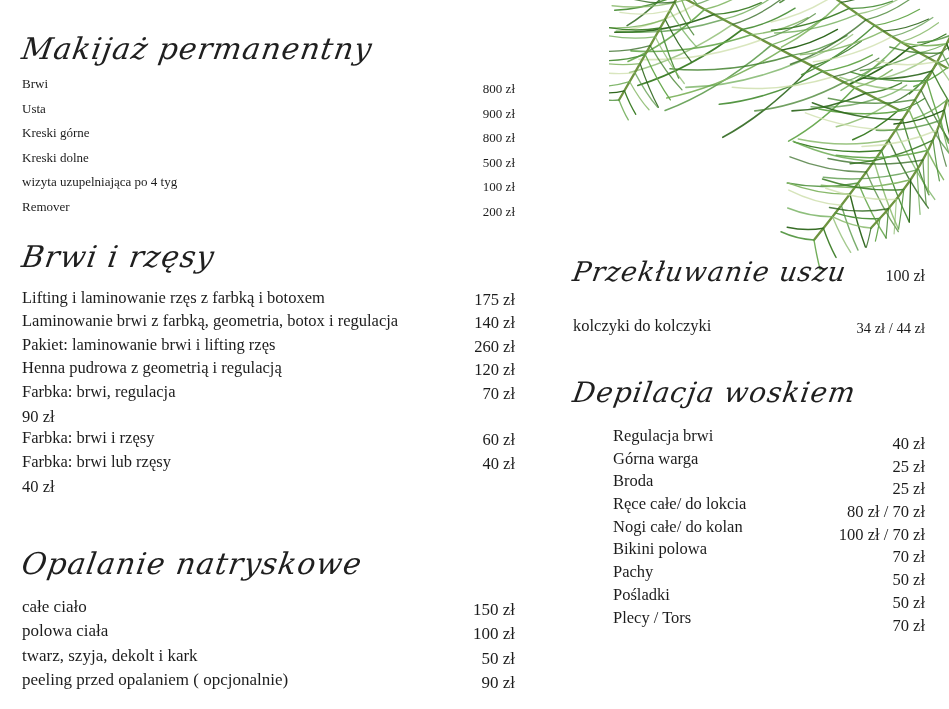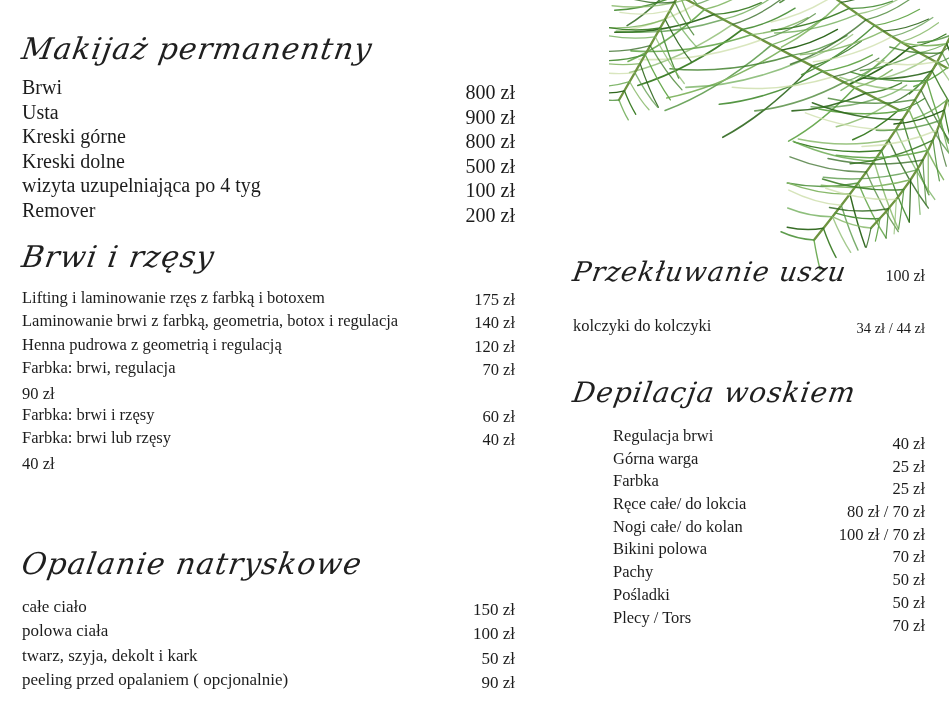--- a/index.html
+++ b/index.html
@@ -15,21 +15,21 @@
     font-family:"DejaVu Serif",serif;font-style:italic;font-size:30px;
     letter-spacing:1px;color:#1f1f1f;line-height:42px;white-space:nowrap;
   }
   .script .inner{display:inline-block;transform:skewX(-9deg);}
   .rows{display:block;}
   .row{display:flex;justify-content:space-between;align-items:baseline;white-space:nowrap;}
   .price{position:relative;font-variant-numeric:oldstyle-nums;}
   
   #sec-makijaz{left:22px;top:28px;width:493px;}
   #sec-makijaz .rows{margin-top:6px;}
-  #sec-makijaz .row{height:24.6px;font-size:20px;}
+  #sec-makijaz .row{height:24.6px;font-size:13px;}
   #sec-makijaz .price{top:5px;}
   #sec-brwi{left:22px;top:236px;width:493px;}
   #sec-brwi .rows{margin-top:10px;}
   #sec-brwi .row{height:23.4px;font-size:16.5px;}
   #sec-brwi .price{top:2px;}
   #sec-opalanie{left:22px;top:543px;width:493px;}
   #sec-opalanie .rows{margin-top:12px;}
   #sec-opalanie .row{height:24.3px;font-size:17px;}
   #sec-opalanie .price{top:3px;}
   
@@ -284,20 +284,24 @@
         <div class="row">
           <span class="item">Lifting i laminowanie rzęs z farbką i botoxem</span>
           <span class="price">175 zł</span>
         </div>
 
         <div class="row">
           <span class="item">Laminowanie brwi z farbką, geometria, botox i regulacja</span>
           <span class="price">140 zł</span>
         </div>
 
+        <div class="row">
+          <span class="item">Pakiet: laminowanie brwi i lifting rzęs</span>
+          <span class="price">260 zł</span>
+        </div>
 
         <div class="row">
           <span class="item">Henna pudrowa z geometrią i regulacją</span>
           <span class="price">120 zł</span>
         </div>
 
         <div class="row">
           <span class="item">Farbka: brwi, regulacja</span>
           <span class="price">70 zł</span>
         </div>
@@ -370,21 +374,21 @@
           <span class="item">Regulacja brwi</span>
           <span class="price">40 zł</span>
         </div>
 
         <div class="row">
           <span class="item">Górna warga</span>
           <span class="price">25 zł</span>
         </div>
 
         <div class="row">
-          <span class="item">Farbka</span>
+          <span class="item">Broda</span>
           <span class="price">25 zł</span>
         </div>
 
         <div class="row">
           <span class="item">Ręce całe/ do lokcia</span>
           <span class="price">80 zł / 70 zł</span>
         </div>
 
         <div class="row">
           <span class="item">Nogi całe/ do kolan</span>

